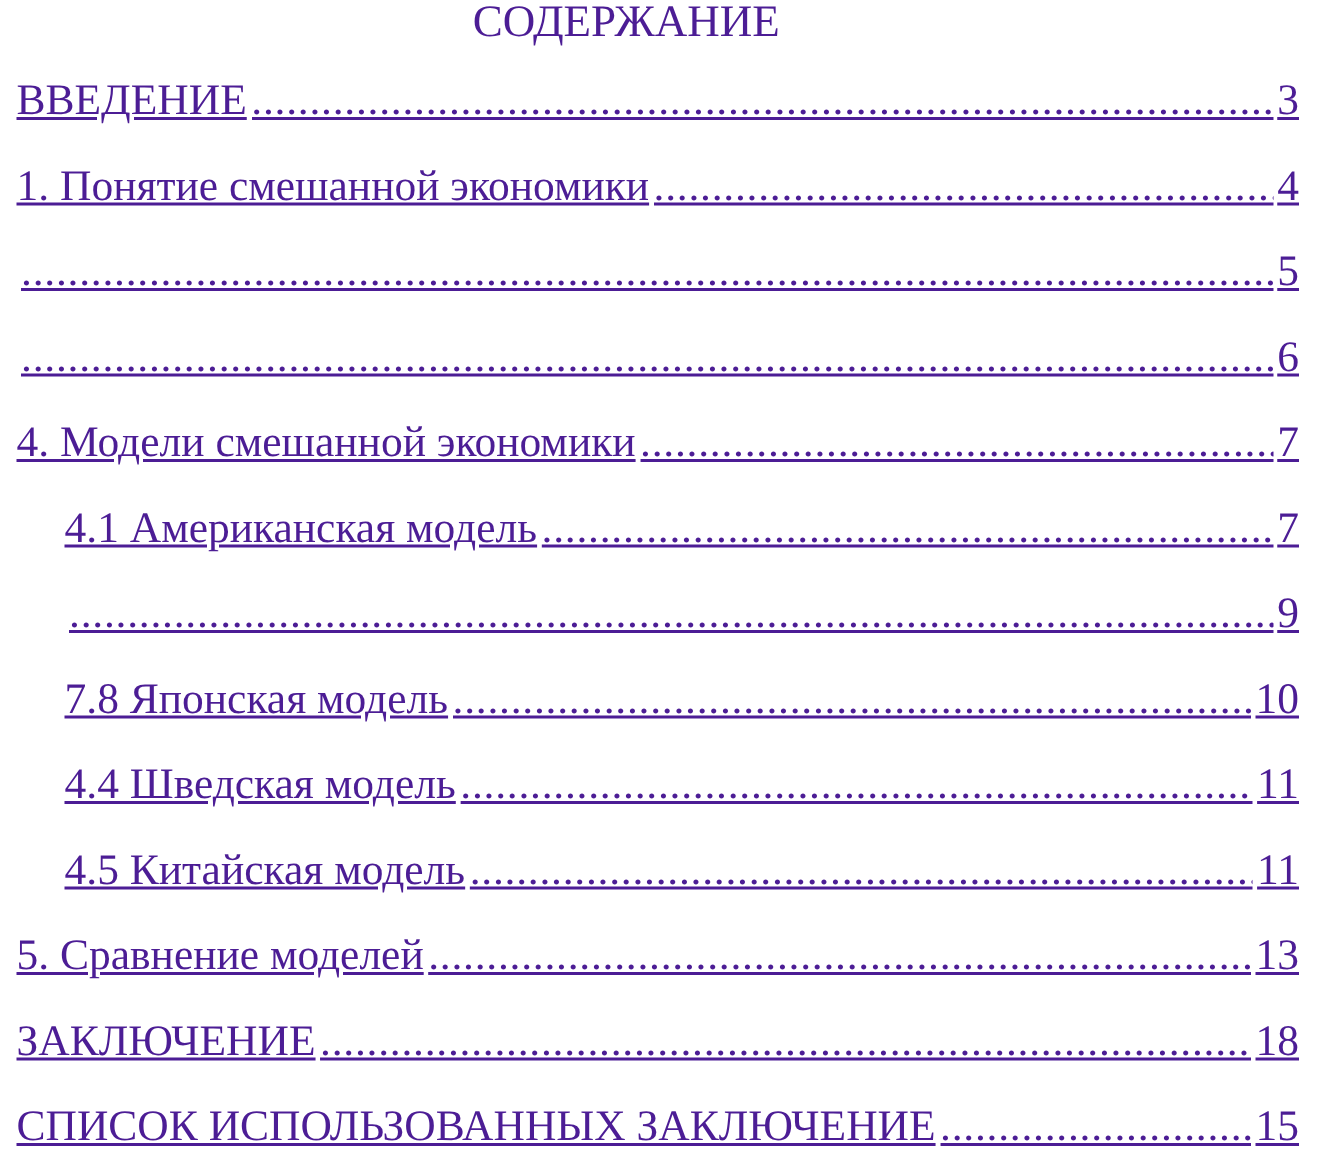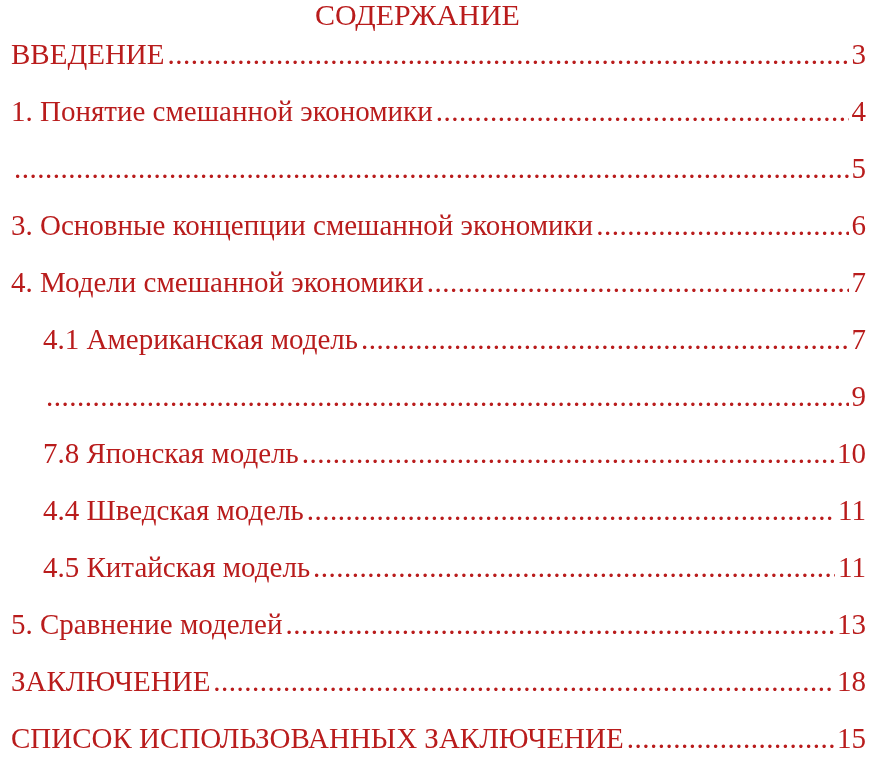--- a/index.html
+++ b/index.html
@@ -5,43 +5,44 @@
   html, body {
     margin: 0;
     padding: 0;
     background: #ffffff;
   }
   .page {
     position: relative;
     width: 887px;
     height: 770px;
     background: #ffffff;
-    color: #b91c1c;
+    color: #4c1d95;
     font-family: "Liberation Serif", "DejaVu Serif", serif;
     overflow: hidden;
     box-sizing: border-box;
   }
   .doc-title {
     height: 39px;
     line-height: 30px;
     font-size: 30px;
     text-align: center;
     position: relative;
     left: -26px;
     white-space: nowrap;
   }
   .toc {
     padding: 0 21px 0 11px;
   }
   .toc-row {
     height: 57px;
     display: flex;
-    align-items: flex-start;
+    align-items: center;
     font-size: 29px;
     line-height: 31px;
+    text-decoration: underline;
   }
   .toc-row.level-1 {
     padding-left: 32px;
   }
   .toc-label {
     white-space: nowrap;
     flex: 0 0 auto;
   }
   .leader {
     flex: 1 1 auto;
@@ -72,21 +73,20 @@
       <div class="toc-row">
     <span class="toc-label">1. Понятие смешанной экономики</span>
     <span class="leader">........................................................................................................................................................................................................</span>
     <span class="toc-page">4</span>
   </div>
       <div class="toc-row">
     <span class="leader">........................................................................................................................................................................................................</span>
     <span class="toc-page">5</span>
   </div>
       <div class="toc-row">
-    <span class="toc-label">3. Основные концепции смешанной экономики</span>
     <span class="leader">........................................................................................................................................................................................................</span>
     <span class="toc-page">6</span>
   </div>
       <div class="toc-row">
     <span class="toc-label">4. Модели смешанной экономики</span>
     <span class="leader">........................................................................................................................................................................................................</span>
     <span class="toc-page">7</span>
   </div>
       <div class="toc-row level-1">
     <span class="toc-label">4.1 Американская модель</span>

